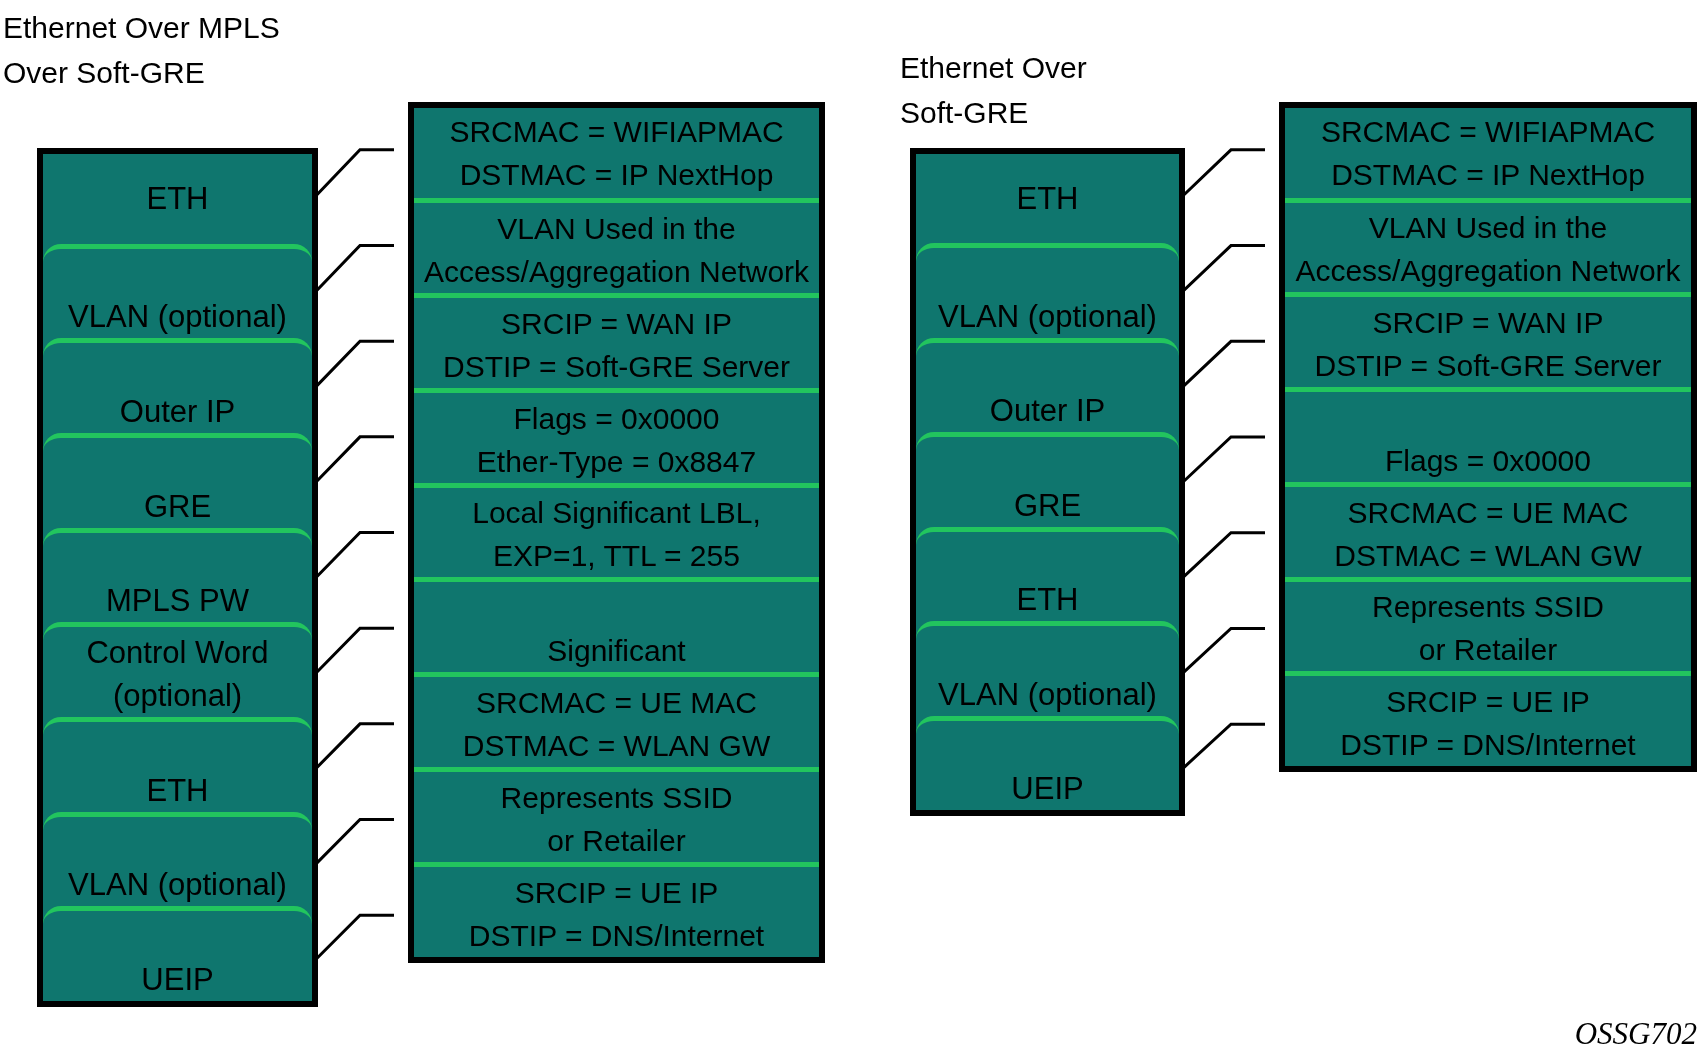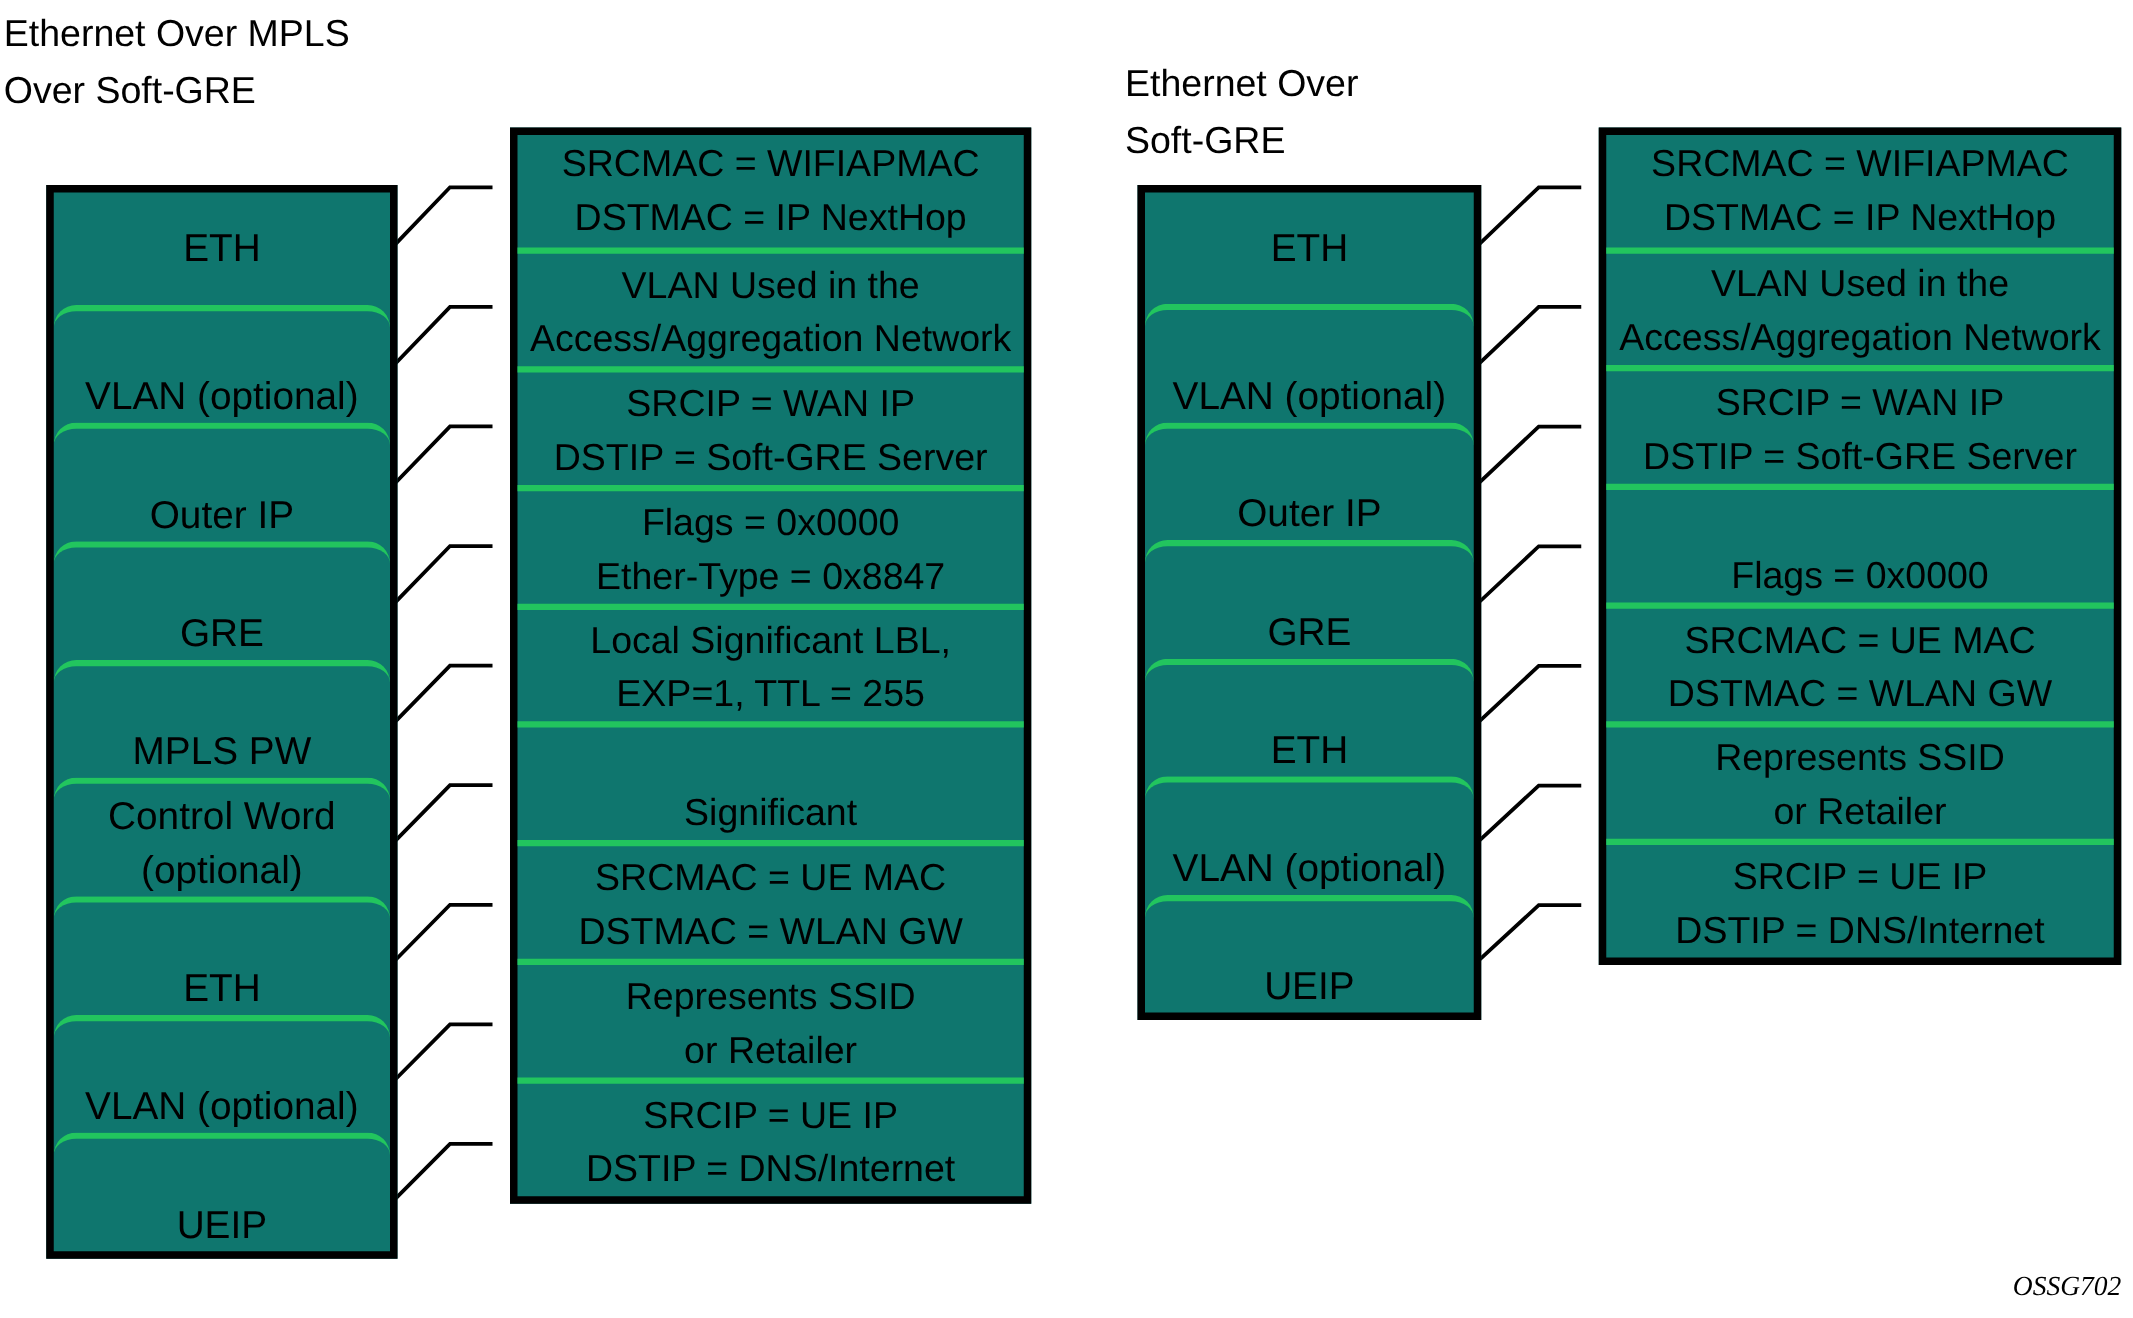--- a/index.html
+++ b/index.html
@@ -43,21 +43,21 @@
   #connectors {
     position: absolute;
     left: 0; top: 0;
     width: 1706px; height: 1054px;
     pointer-events: none;
   }
   .footnote {
     position: absolute;
     font-family: "Liberation Serif", serif;
     font-style: italic;
-    font-size: 22px;
+    font-size: 31px;
     color: #000000;
     white-space: nowrap;
   }
 </style>
 </head>
 <body>
 
 <div id="canvas">
 
   <div class="title" style="left:3px; top:5px; width:350px;">

